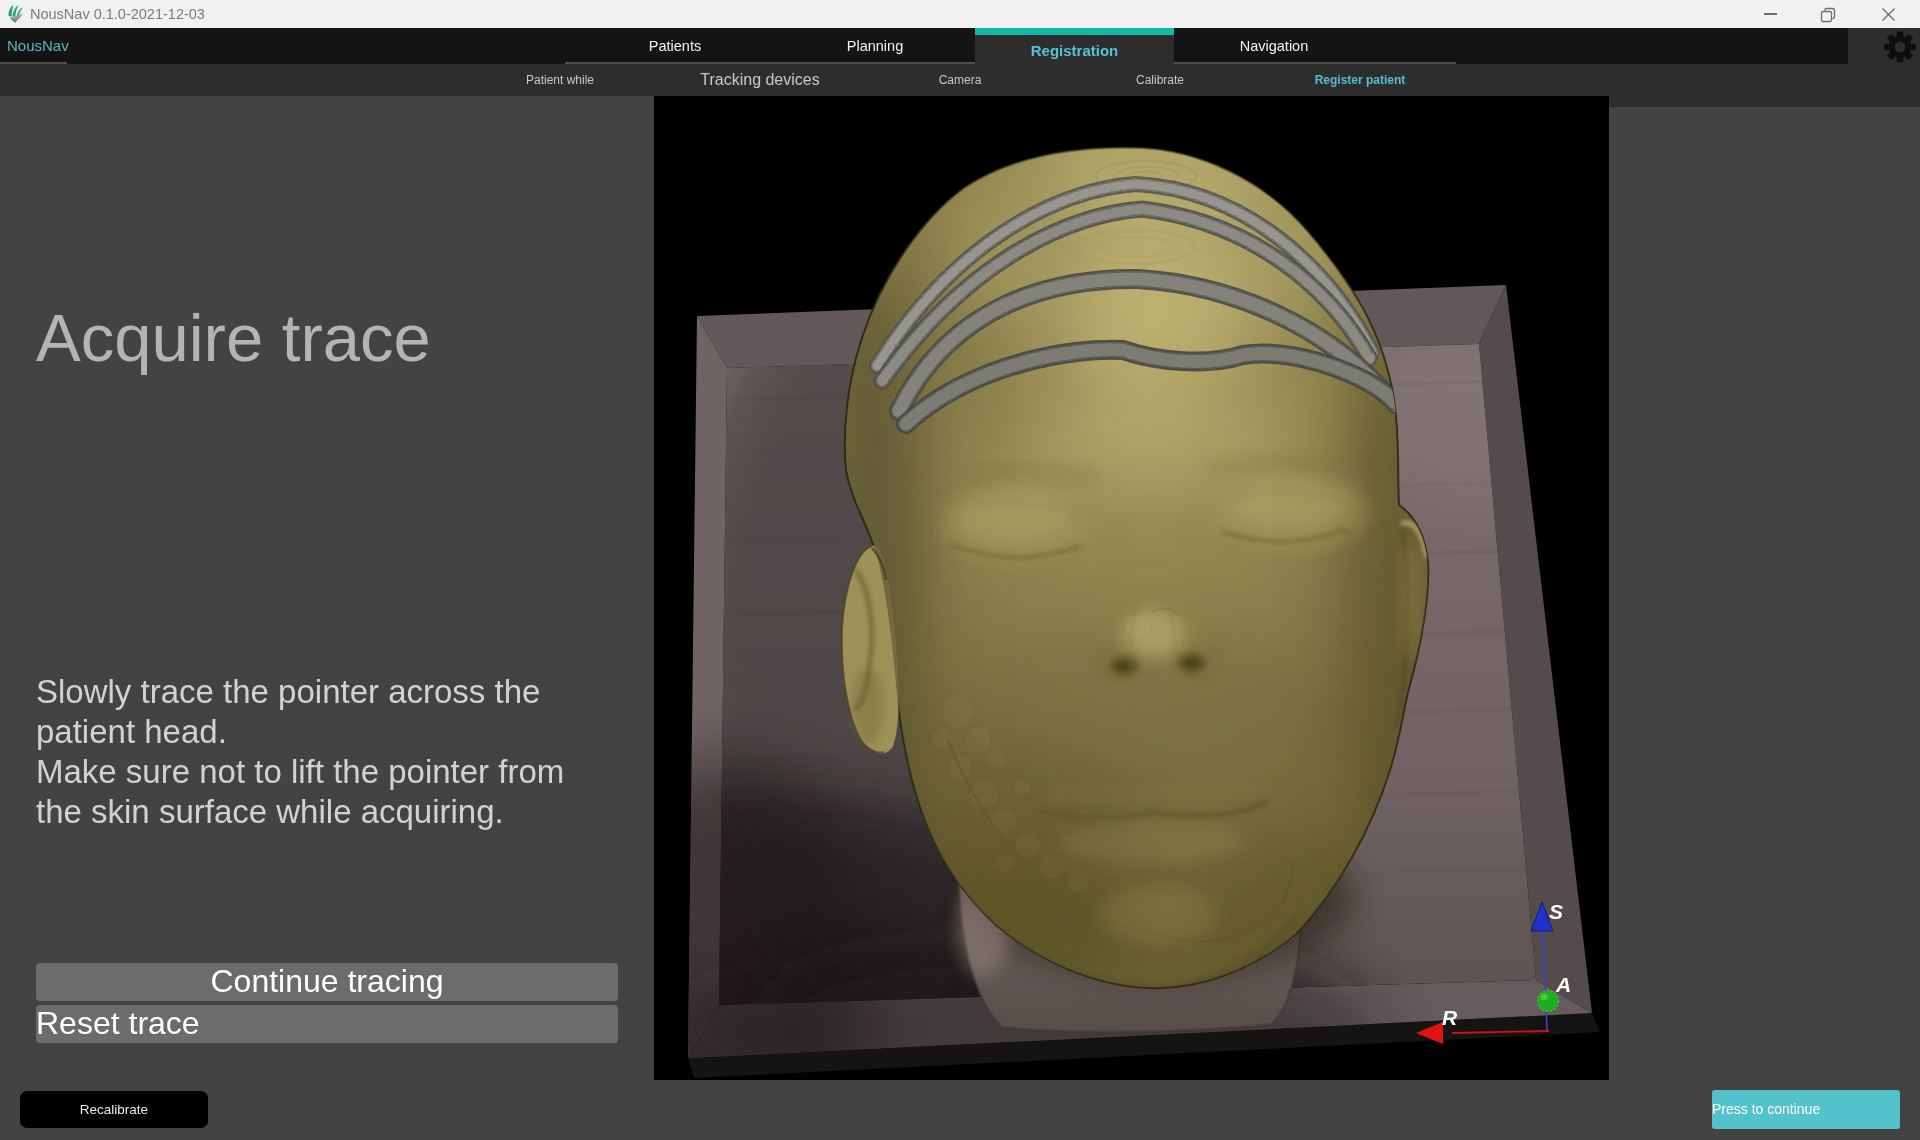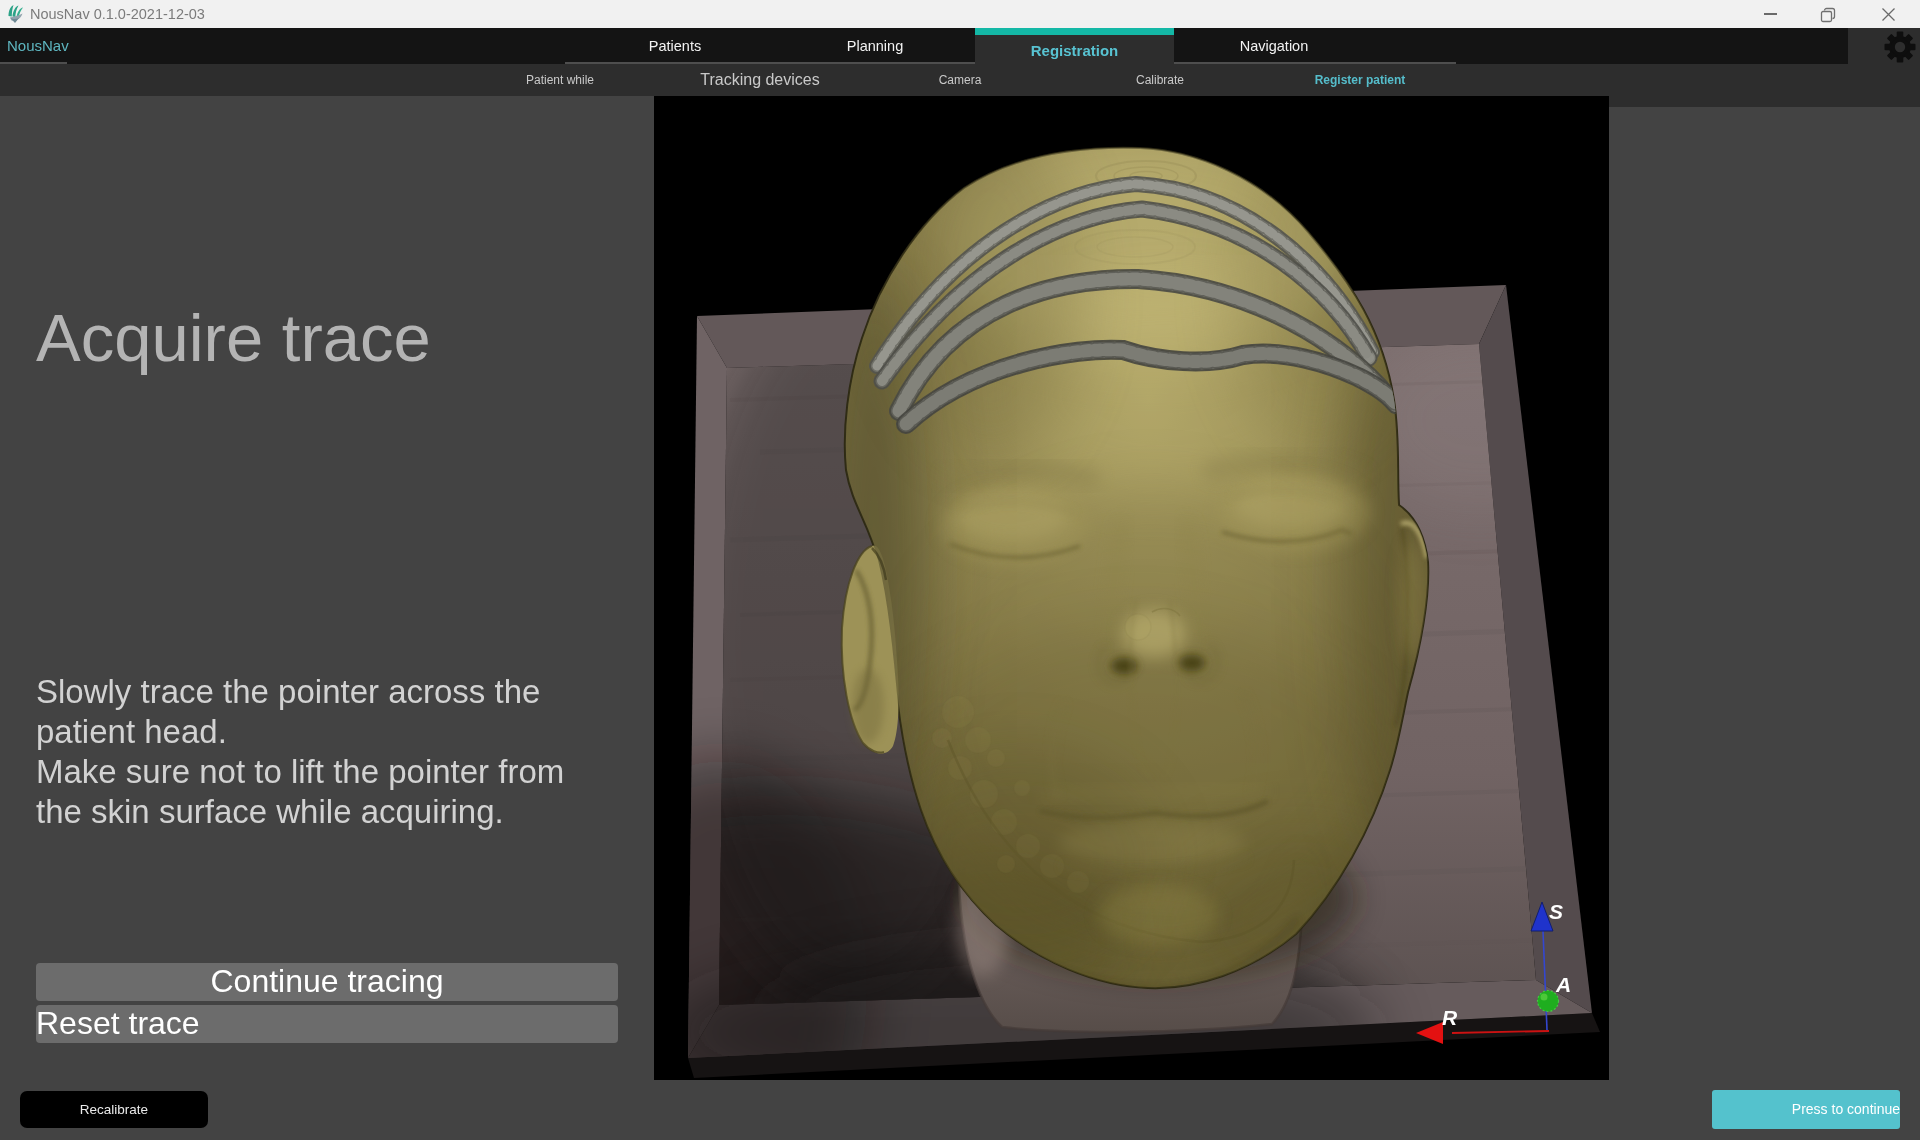--- a/index.html
+++ b/index.html
@@ -65,21 +65,21 @@
   <div class="abs" style="left:660px;top:64px;width:200px;height:32px;line-height:32px;text-align:center;font-size:16px;color:#c9c9c9;">Tracking devices</div>
   <div class="abs" style="left:860px;top:64px;width:200px;height:32px;line-height:32px;text-align:center;font-size:12px;color:#c9c9c9;">Camera</div>
   <div class="abs" style="left:1060px;top:64px;width:200px;height:32px;line-height:32px;text-align:center;font-size:12px;color:#c9c9c9;">Calibrate</div>
   <div class="abs" style="left:1260px;top:64px;width:200px;height:32px;line-height:32px;text-align:center;font-size:12px;color:#55bdcb;font-weight:bold;">Register patient</div>
 
   <div class="abs" style="left:36px;top:299px;font-size:67px;color:#b4b4b4;">Acquire trace</div>
   <div class="abs" style="left:36px;top:672px;font-size:33px;line-height:40px;color:#d2d2d2;">Slowly trace the pointer across the<br>patient head.<br>Make sure not to lift the pointer from<br>the skin surface while acquiring.</div>
   <div class="abs" style="left:36px;top:963px;width:582px;height:38px;background:#6c6c6c;border-radius:4px;text-align:center;line-height:37px;font-size:32px;color:#ffffff;">Continue tracing</div>
   <div class="abs" style="left:36px;top:1005px;width:582px;height:38px;background:#6c6c6c;border-radius:4px;text-align:left;line-height:37px;font-size:32px;color:#ffffff;">Reset trace</div>
   <div class="abs" style="left:20px;top:1091px;width:188px;height:37px;background:#000000;border-radius:7px;text-align:center;line-height:37px;font-size:13.5px;color:#eaeaea;">Recalibrate</div>
-  <div class="abs" style="left:1712px;top:1090px;width:188px;height:39px;background:#54c2cd;border-radius:3px;text-align:right;line-height:39px;font-size:14px;color:#ffffff;">Press to continue</div>
+  <div class="abs" style="left:1712px;top:1090px;width:188px;height:39px;background:#54c2cd;border-radius:3px;text-align:left;line-height:39px;font-size:14px;color:#ffffff;">Press to continue</div>
 
   <svg class="abs" style="left:654px;top:96px" width="955" height="984" viewBox="654 96 955 984">
     <defs>
       <linearGradient id="face" x1="0" y1="0" x2="0" y2="1">
         <stop offset="0" stop-color="#7c6e6e"></stop>
         <stop offset="0.65" stop-color="#716363"></stop>
         <stop offset="1" stop-color="#5c5251"></stop>
       </linearGradient>
       <radialGradient id="skin" cx="0.52" cy="0.30" r="0.78">
         <stop offset="0" stop-color="#aca164"></stop>

